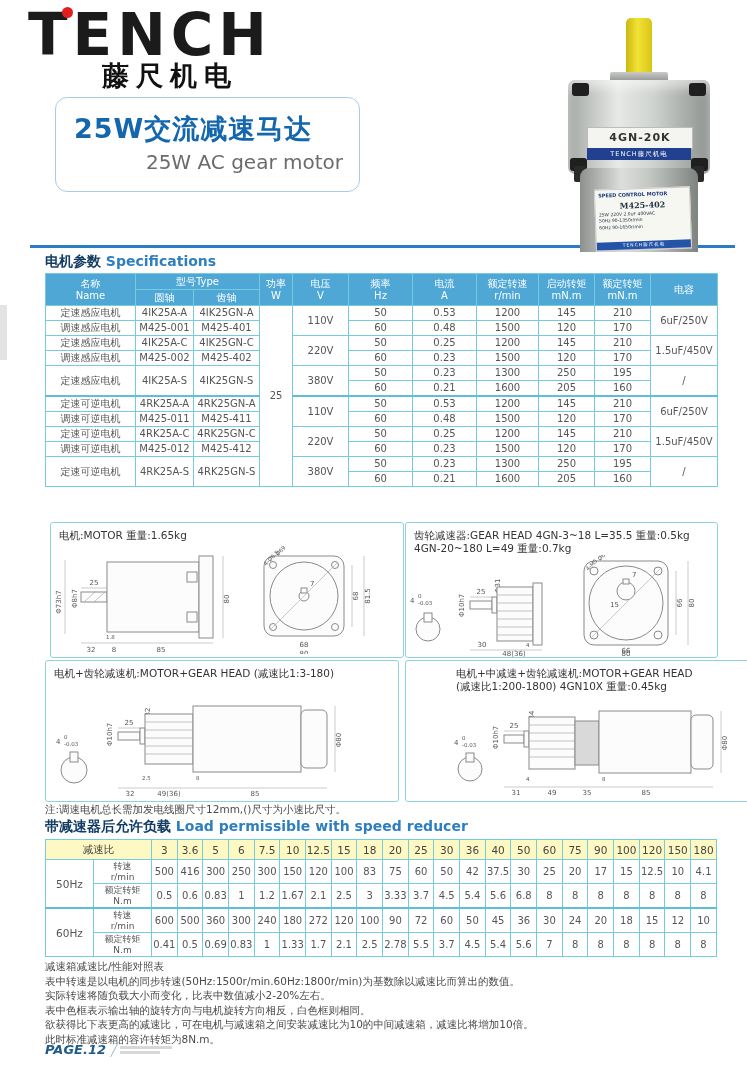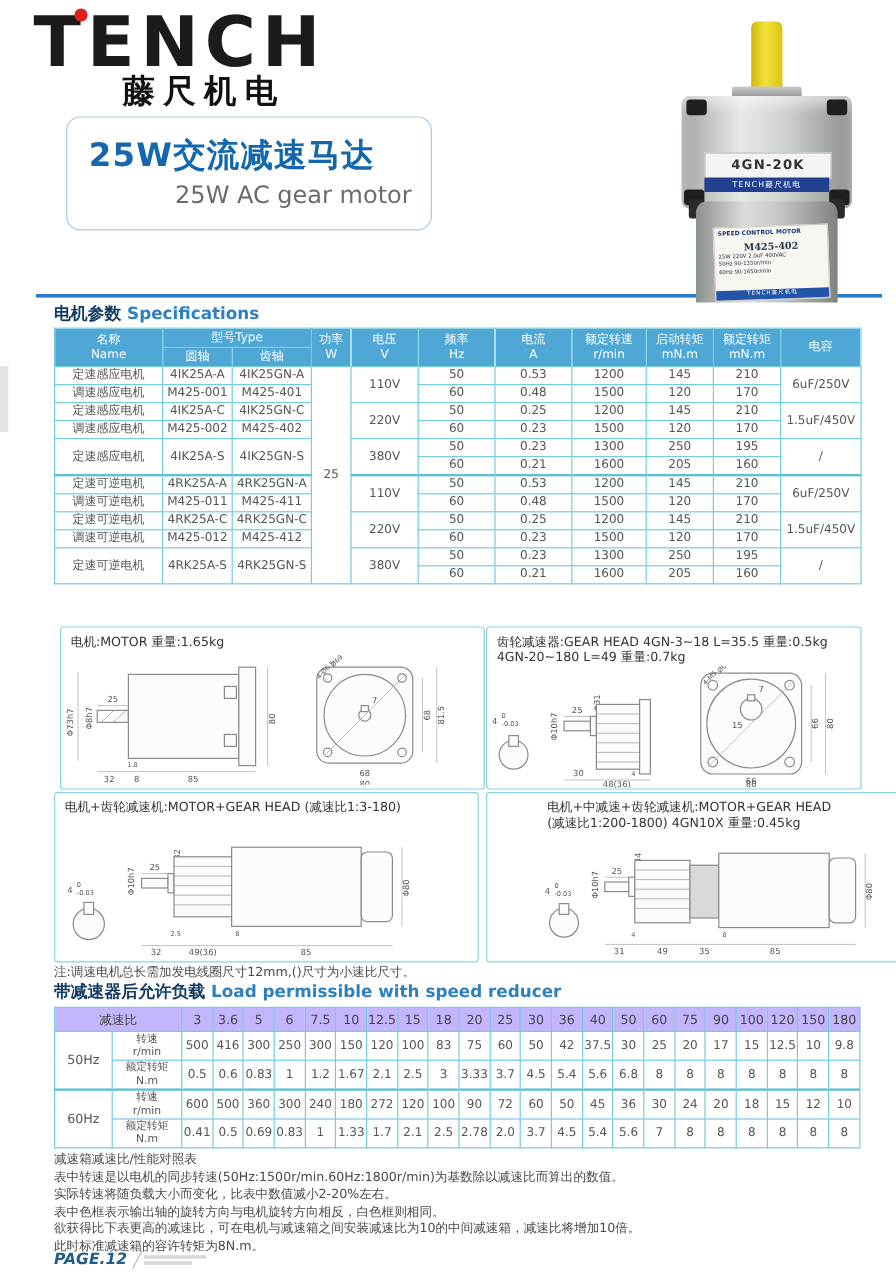--- a/index.html
+++ b/index.html
@@ -63,21 +63,21 @@
   .panel .ptitle{padding:6px 8px 0 8px;font-size:10.5px;color:#333;line-height:1.25;}
   .panel svg{display:block;}
   .dim{font-size:7px;fill:#555;}
   .dim6{font-size:5.5px;fill:#555;}
   .ol{fill:#fcfcfc;stroke:#8a8a8a;stroke-width:1;}
   .dl{stroke:#b5b5b5;stroke-width:.7;}
   .rib{stroke:#9a9a9a;stroke-width:.6;}
 
   .load-table{position:absolute;left:45px;top:839px;width:672px;table-layout:fixed;font-size:10px;color:#555;}
   .load-table th,.load-table td{border:1px solid #76cbdc;text-align:center;padding:0;font-weight:normal;}
-  .load-table thead th{background:#c4b5fd;color:#444;height:19px;font-size:10.5px;}
+  .load-table thead th{background:#fef9c3;color:#444;height:19px;font-size:10.5px;}
   .load-table td{height:23px;}
   .load-table th.hz{font-size:10.5px;color:#555;}
   .load-table th.lbl{font-size:9px;line-height:1.2;}
   .load-table tr.hz60 th,.load-table tr.hz60 td{border-top:2px solid #5fc0d5;}
 
   .footer-notes{position:absolute;left:45px;top:959px;font-size:10.5px;color:#4a4a4a;line-height:14.5px;}
   .page-label{position:absolute;left:45px;top:1042px;font-size:13px;font-weight:bold;font-style:italic;color:#1f5c8b;}
   .page-slash{position:absolute;left:104px;top:1042px;width:10px;height:15px;border-right:1.5px solid #9bb6c9;transform:skewX(-28deg);}
   .micro{position:absolute;left:120px;width:52px;height:3px;background:#d8d8d8;}
   .micro.m1{top:1046px}.micro.m2{top:1051px;width:40px}
@@ -554,21 +554,21 @@
           <td>50</td>
           <td>42</td>
           <td>37.5</td>
           <td>30</td>
           <td>25</td>
           <td>20</td>
           <td>17</td>
           <td>15</td>
           <td>12.5</td>
           <td>10</td>
-          <td>9.8</td>
+          <td>4.1</td>
       </tr>
       <tr>
         <th class="lbl">
             <div>额定转矩</div>
             <div>N.m</div>
           </th>
         <td>0.5</td>
           <td>0.6</td>
           <td>0.83</td>
           <td>1</td>
@@ -628,21 +628,21 @@
         <td>0.41</td>
           <td>0.5</td>
           <td>0.69</td>
           <td>0.83</td>
           <td>1</td>
           <td>1.33</td>
           <td>1.7</td>
           <td>2.1</td>
           <td>2.5</td>
           <td>2.78</td>
-          <td>2.0</td>
+          <td>5.5</td>
           <td>3.7</td>
           <td>4.5</td>
           <td>5.4</td>
           <td>5.6</td>
           <td>7</td>
           <td>8</td>
           <td>8</td>
           <td>8</td>
           <td>8</td>
           <td>8</td>

